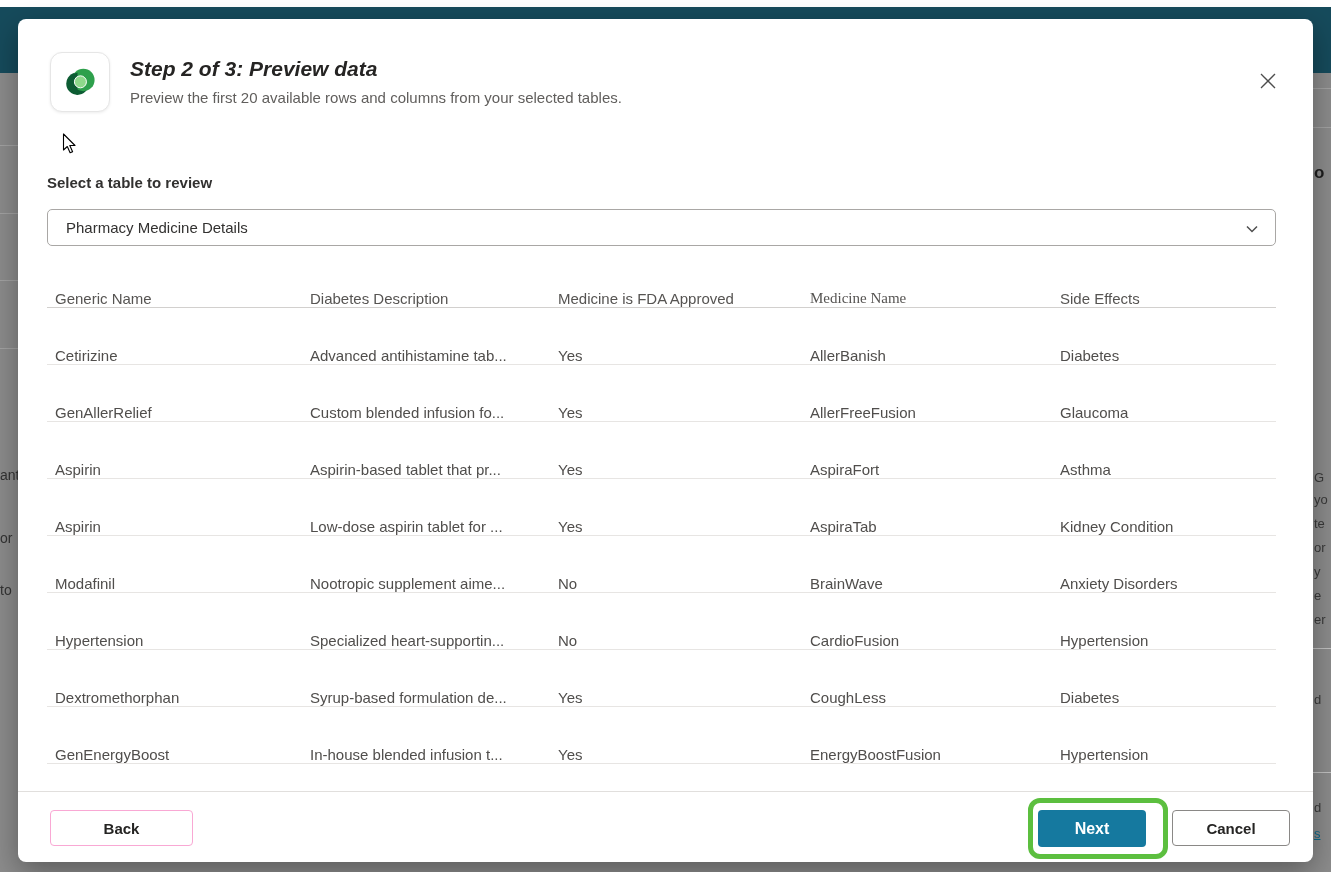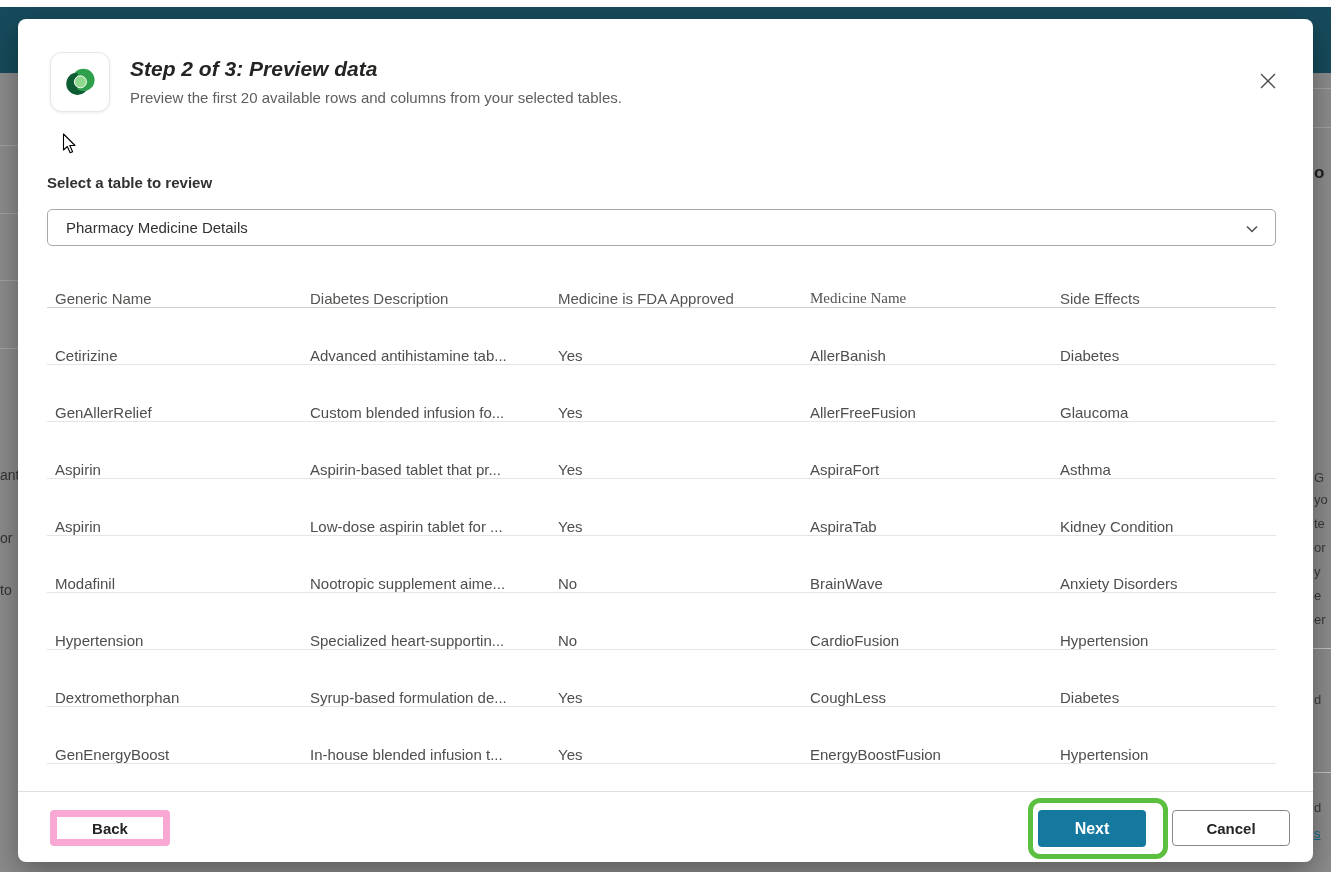--- a/index.html
+++ b/index.html
@@ -55,21 +55,21 @@
   .thead div:nth-of-type(4){width:250px;font-family:Liberation Serif, serif;}
   .thead div:nth-of-type(5){flex:1;}
   .tbody .trow{height:56px;border-bottom:1px solid #e7e5e3;color:#504e4c;font-size:15px;}
   .cell{padding-left:8px;box-sizing:border-box;overflow:hidden;white-space:nowrap;}
   .c1{width:255px;}.c2{width:248px;}.c3{width:252px;}.c4{width:250px;}.c5{flex:1;}
 
   
   .footer-line{position:absolute;left:0;top:772px;width:1295px;height:1px;background:#e1dfdd;}
   .btn{box-sizing:border-box;font-family:"Liberation Sans",sans-serif;font-size:15px;font-weight:600;
     border-radius:4px;cursor:pointer;display:flex;align-items:center;justify-content:center;}
-  .btn-back{position:absolute;left:32px;top:791px;width:120px;height:36px;background:#fff;border:7px solid #f9a8d4;color:#252423;}
+  .btn-back{position:absolute;left:32px;top:791px;width:143px;height:36px;background:#fff;border:1px solid #f9a8d4;color:#252423;}
   .btn-next{position:absolute;left:1020px;top:791px;width:108px;height:37px;background:#15799f;border:none;color:#ffffff;font-weight:700;font-size:16px;}
   .btn-cancel{position:absolute;left:1154px;top:791px;width:118px;height:36px;background:#fff;border:1px solid #8a8886;color:#252423;}
   .highlight{
     position:absolute;left:1010px;top:779px;width:140px;height:61px;box-sizing:border-box;
     border:5px solid #5cbf3f;border-radius:12px;pointer-events:none;
   }
 
   .cursor{position:absolute;left:62px;top:133px;width:16px;height:22px;}
 </style>
 </head>

